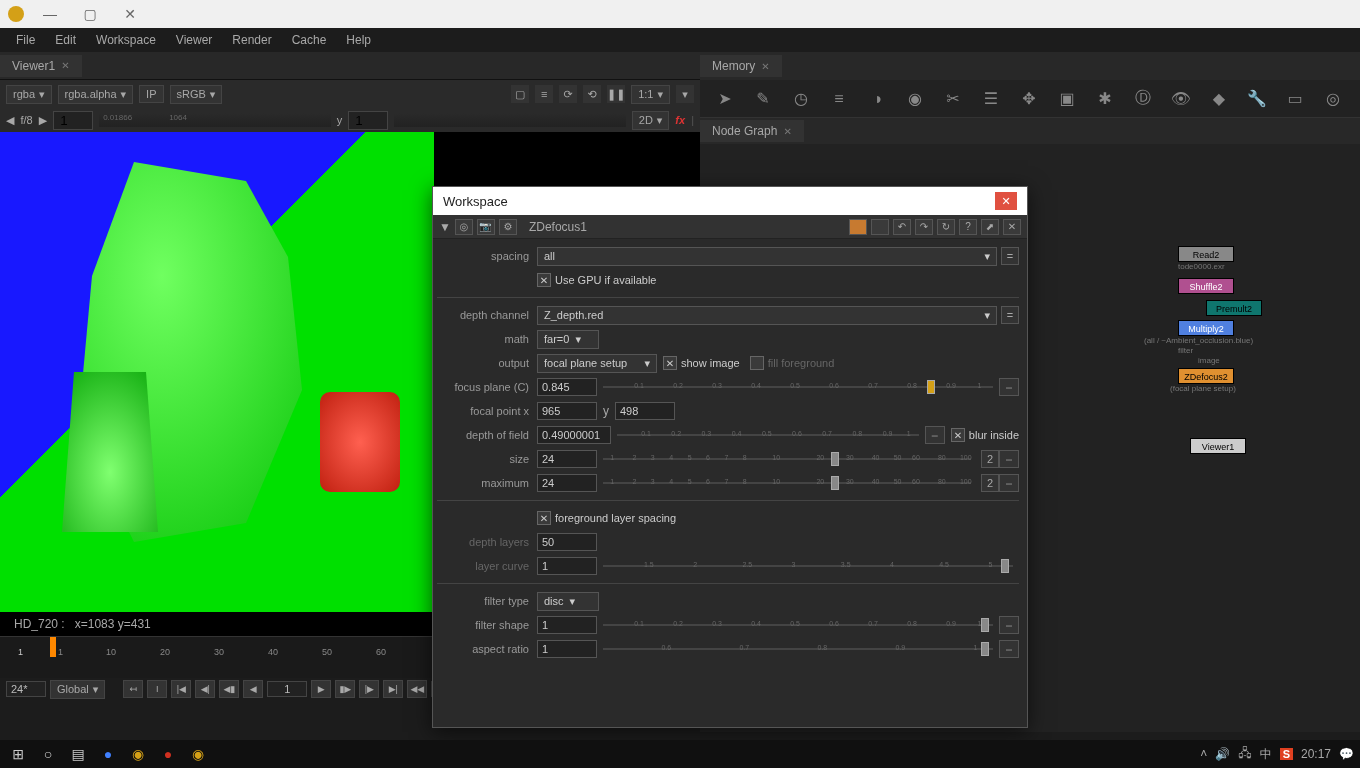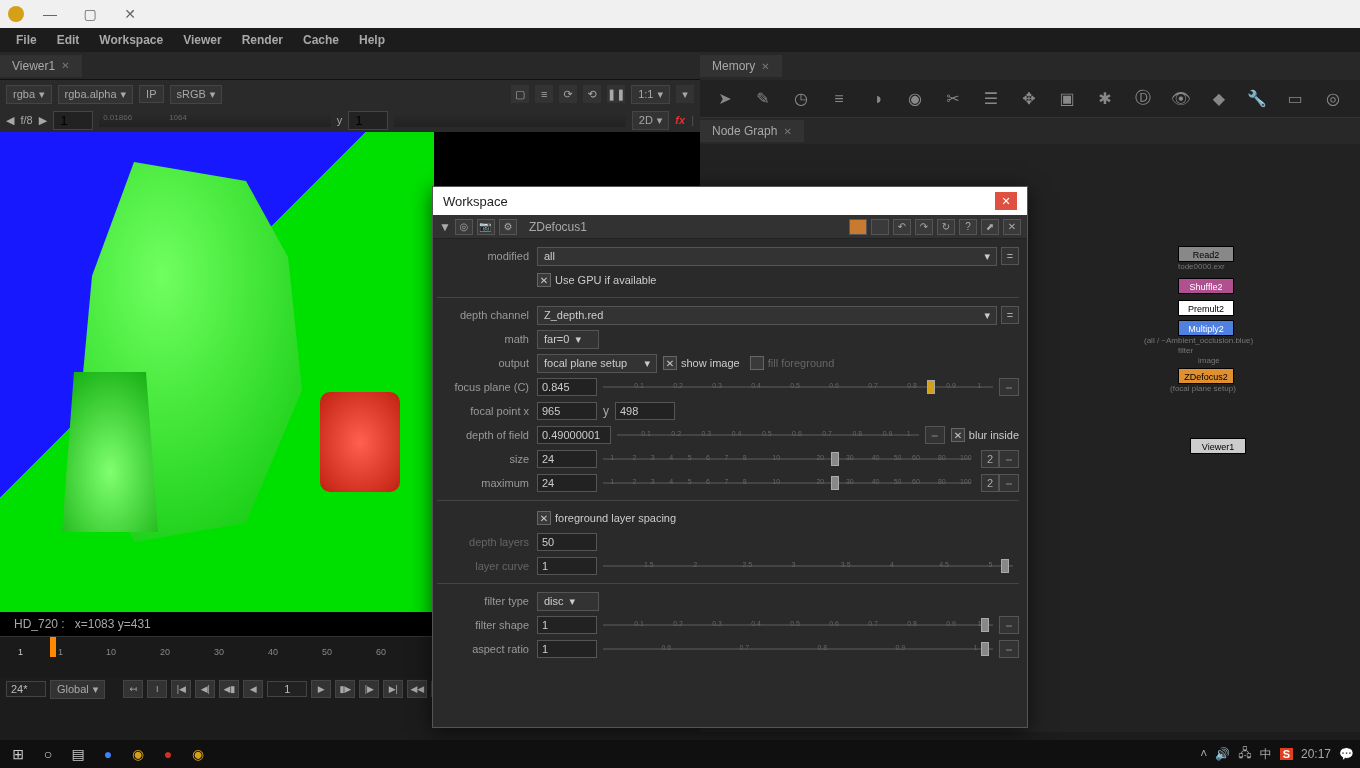--- a/index.html
+++ b/index.html
@@ -2,21 +2,21 @@
 <html><head>
 <meta charset="utf-8">
 <style>
 * { margin: 0; padding: 0; box-sizing: border-box; font-family: "Segoe UI", Arial, sans-serif; }
 body { width: 1360px; height: 768px; background: #000; overflow: hidden; color: #a8a8a8; font-size: 12px; }
 .titlebar { height: 28px; background: #f0f0f0; display: flex; align-items: center; padding: 0 8px; color: #555; }
 .titlebar .icon { width: 16px; height: 16px; background: #d4a017; border-radius: 50%; margin-right: 6px; }
 .titlebar .title { flex: 1; font-size: 12px; }
 .titlebar .wbtn { width: 40px; text-align: center; font-size: 14px; color: #666; cursor: pointer; }
 .menubar { height: 24px; background: #1c1c1c; display: flex; align-items: center; padding: 0 8px; gap: 4px; }
-.menubar span { padding: 2px 8px; font-size: 12px; cursor: pointer; font-weight: bold; }
+.menubar span { padding: 2px 8px; font-size: 12px; cursor: pointer; }
 .workspace { position: relative; height: 716px; background: #1c1c1c; }
 .underlay { position: absolute; top: 0; left: 0; width: 700px; height: 680px; }
 .tabbar { height: 28px; background: #282828; display: flex; align-items: center; border-bottom: 1px solid #111; }
 .tab { padding: 4px 12px; background: #323232; font-size: 12px; display: flex; align-items: center; gap: 6px; }
 .tab .x { color: #777; font-size: 10px; }
 .viewer-toolbar { height: 28px; background: #2a2a2a; display: flex; align-items: center; padding: 0 6px; gap: 6px; font-size: 11px; }
 .vt-dd { background: #333; padding: 2px 6px; border: 1px solid #444; display: inline-flex; align-items: center; gap: 4px; }
 .vt-sp { flex: 1; }
 .vt-btn { width: 18px; height: 18px; background: #333; display: inline-flex; align-items: center; justify-content: center; }
 .vt-red { color: #d33; font-style: italic; font-weight: bold; }
@@ -237,21 +237,21 @@
     <div class="ng-tabrow">
       <div class="tab">
         <span>Node Graph</span>
           <span class="x">✕</span>
       </div>
     </div>
     <div class="nodegraph">
       <div class="ng-node" style="left:478px;top:102px;background:#888">Read2</div>
       <div class="ng-sub" style="left:478px;top:118px">tode0000.exr</div>
       <div class="ng-node" style="left:478px;top:134px;background:#b05090;color:#fff">Shuffle2</div>
-      <div class="ng-node" style="left:478px;top:156px;background:#ffffff">Premult2</div>
+      <div class="ng-node" style="left:506px;top:156px;background:#0f766e">Premult2</div>
       <div class="ng-node" style="left:478px;top:176px;background:#5080e0;color:#fff">Multiply2</div>
       <div class="ng-sub" style="left:444px;top:192px">(all / ~Ambient_occlusion.blue)</div>
       <div class="ng-sub" style="left:478px;top:202px">filter</div>
       <div class="ng-sub" style="left:498px;top:212px">image</div>
       <div class="ng-node" style="left:478px;top:224px;background:#e09030">ZDefocus2</div>
       <div class="ng-sub" style="left:470px;top:240px">(focal plane setup)</div>
       <div class="ng-node" style="left:490px;top:294px;background:#ccc">Viewer1</div>
     </div>
   </div>
 
@@ -272,21 +272,21 @@
       <span class="ib"></span>
       <span class="ib">↶</span>
       <span class="ib">↷</span>
       <span class="ib">↻</span>
       <span class="ib">?</span>
       <span class="ib">⬈</span>
       <span class="ib">✕</span>
     </div>
     <div class="prop-body">
       <div class="prow">
-        <div class="plabel">modified</div>
+        <div class="plabel">spacing</div>
         <div class="pselect wide"><span>all</span><span style="flex:1"></span>▾</div>
         <div class="sqbtn">=</div>
       </div>
       <div class="prow">
         <div class="plabel"></div>
         <span class="pchk">✕</span>
         <span class="ptext">Use GPU if available</span>
       </div>
       <div class="divider"></div>
       <div class="prow">

